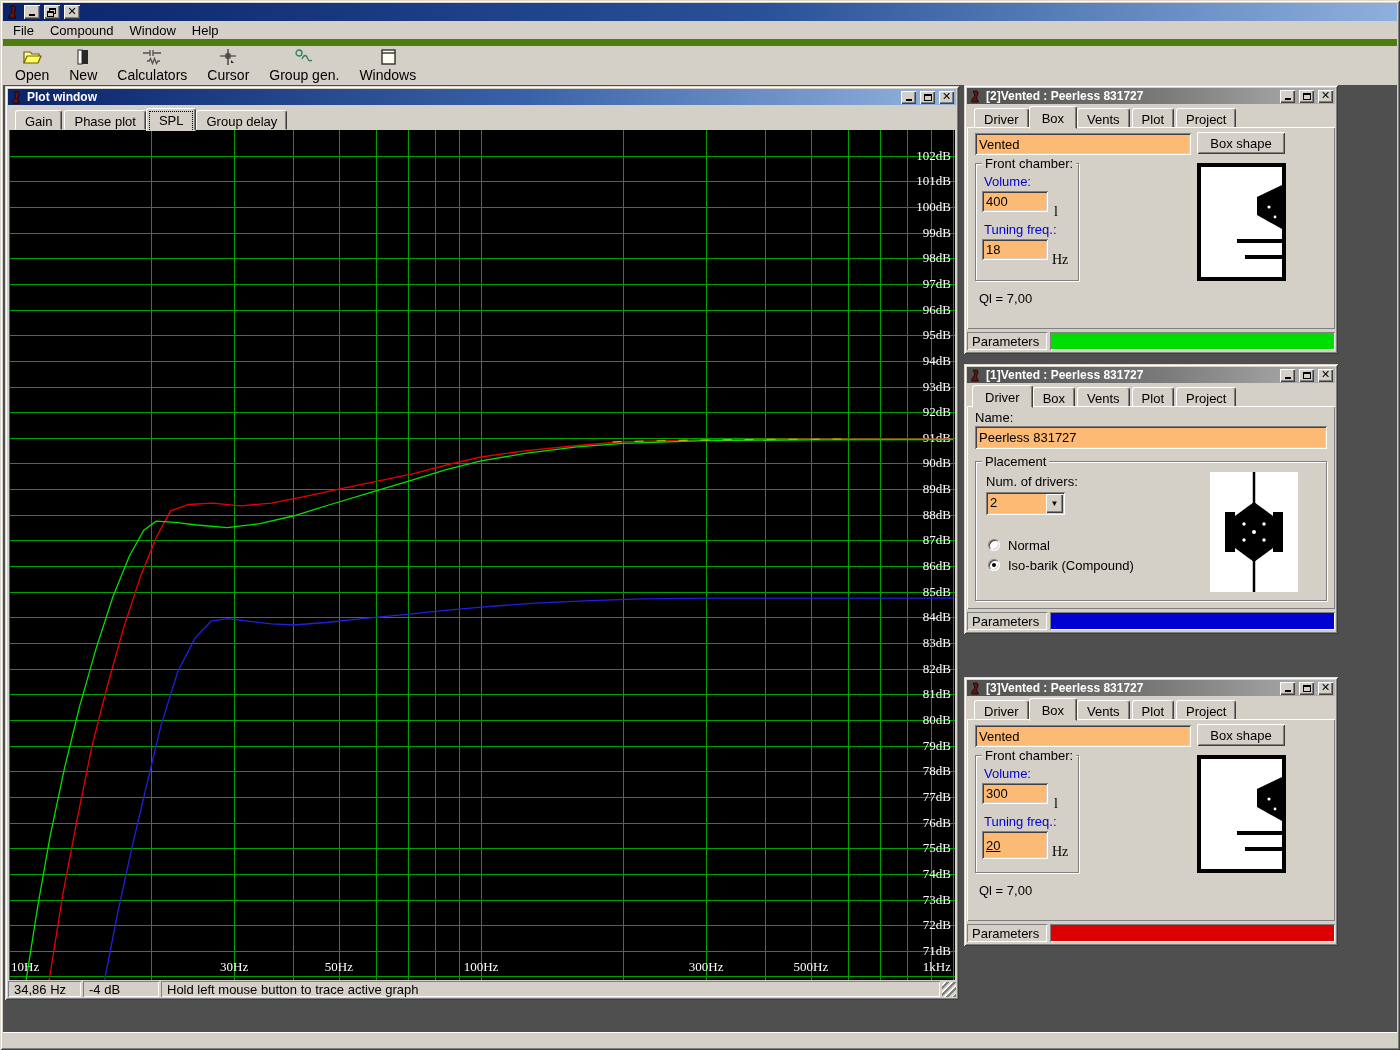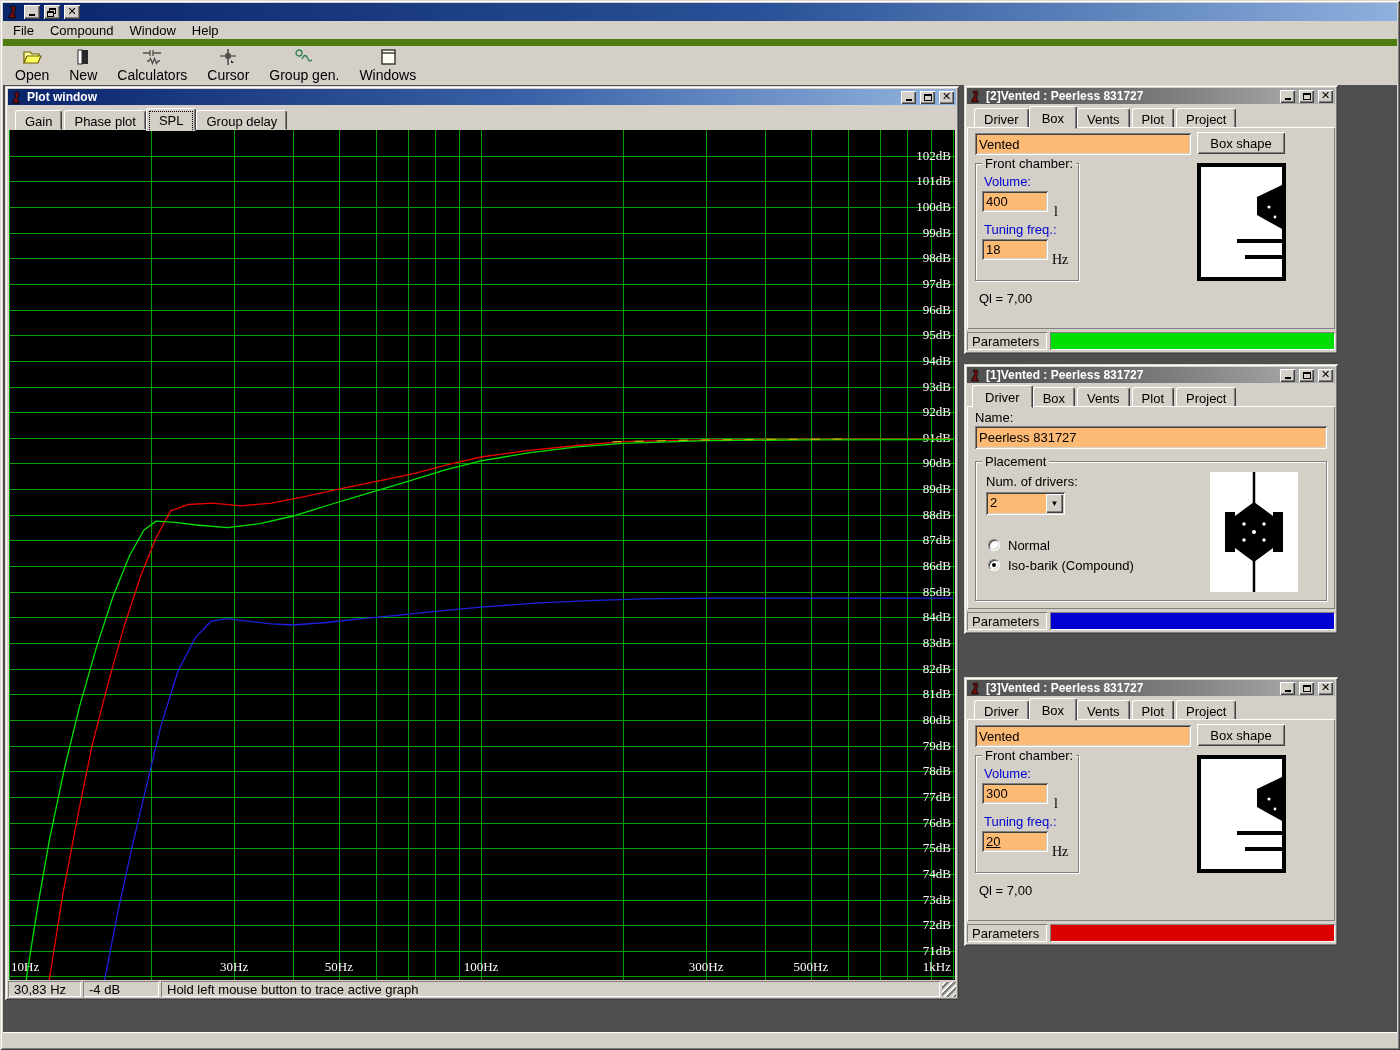--- a/index.html
+++ b/index.html
@@ -273,21 +273,21 @@
             <text x="697.2012322276806" y="841" fill="#fff" text-anchor="middle" font-family="Liberation Serif, DejaVu Serif, serif" font-size="13">300Hz</text>
             <text x="801.9138420466008" y="841" fill="#fff" text-anchor="middle" font-family="Liberation Serif, DejaVu Serif, serif" font-size="13">500Hz</text>
             <text x="942" y="841" fill="#fff" text-anchor="end" font-family="Liberation Serif, DejaVu Serif, serif" font-size="13">1kHz</text>
             <polyline points="33.9,884.9 40.8,846.4 53.8,764.4 69.0,684.9 83.1,615.6 98.9,554.0 114.7,497.6 131.6,446.3 147.1,407.8 161.6,380.9 179.5,374.5 203.6,373.2 231.9,375.8 262.6,373.2 294.2,366.8 329.9,359.1 367.3,351.4 404.7,343.7 438.7,334.7 472.0,327.0 517.7,320.6 568.3,315.5 614.1,311.6 697.2,309.9 801.9,309.1 944.0,309.1" fill="none" stroke="#e80000" stroke-width="1.3"></polyline>
             <polyline points="10.0,910.6 17.7,846.4 28.6,777.2 40.8,707.9 55.4,638.7 70.4,577.1 87.2,518.1 103.9,466.8 120.5,425.8 134.8,400.1 147.1,391.2 166.2,392.4 187.8,395.0 218.3,397.6 250.9,393.7 284.2,386.0 321.5,374.5 360.3,362.9 398.9,351.4 436.3,339.9 472.0,330.9 517.7,323.2 568.3,316.8 614.1,313.4 697.2,310.6 801.9,309.9 944.0,309.6" fill="none" stroke="#00e000" stroke-width="1.3"></polyline>
             <polyline points="87.2,897.8 96.3,846.4 108.8,782.3 122.8,718.2 137.9,654.1 152.1,595.1 168.9,541.2 186.2,507.9 202.1,491.2 218.3,488.6 238.4,491.2 262.6,493.8 284.2,495.0 317.2,492.5 353.1,488.6 392.9,484.8 431.3,480.9 472.0,477.1 525.8,473.2 580.8,470.7 633.6,468.9 697.2,468.1 801.9,468.1 944.0,468.1" fill="none" stroke="#2020dd" stroke-width="1.3"></polyline>
             <polyline points="603.6,311.9 667.9,310.4 734.6,309.6 846.0,309.1" fill="none" stroke="#b4b400" stroke-width="1.3" stroke-dasharray="9 13"></polyline>
           </svg>
       </div>
       <div class="plot-statusbar">
-        <span class="sb-panel sb-freq">30,83 Hz</span>
+        <span class="sb-panel sb-freq">34,86 Hz</span>
         <span class="sb-panel sb-level">-4 dB</span>
         <span class="sb-panel sb-hint">Hold left mouse button to trace active graph</span>
         <span class="grip"></span>
       </div>
     </div>
 
     <div class="child" style="left:961px; top:0; width:374px; height:269px;">
       <div class="child-titlebar inactive">
         <svg width="13" height="13" viewBox="0 0 14 14">
             <path d="M3 13 C3 8 6 9 6 5 C6 3 4 3 4.5 1.5 L8 1 C10.5 1.5 9.5 5 8.5 7 C7.5 9 9 9.5 10 13 Z" fill="#6b0f0f" stroke="#000" stroke-width="0.8"></path>
@@ -421,21 +421,21 @@
       </div>
       <div class="tabpage">
         <input class="field" style="left: 8px; top: 6px; width: 216px; height: 22px;" value="Vented">
         <div class="btn" style="left:230px; top:5px; width:88px; height:22px;">Box shape</div>
         <div class="groupbox" style="left:8px; top:36px; width:104px; height:118px;">
           <span class="group-label">Front chamber:</span>
           <span class="lbl blue-label" style="left:8px; top:10px;">Volume:</span>
           <input class="field" style="left: 6px; top: 27px; width: 66px; height: 21px;" value="300">
           <span class="unit" style="left:78px; top:40px;">l</span>
           <span class="lbl blue-label" style="left:8px; top:58px;">Tuning freq.:</span>
-          <input class="field" style="left: 6px; top: 75px; width: 66px; height: 21px; text-decoration: underline;" value="20">
+          <input class="field" style="left: 6px; top: 75px; width: 66px; height: 28px; text-decoration: underline;" value="20">
           <span class="unit" style="left:76px; top:88px;">Hz</span>
         </div>
         <svg class="diagram" style="left:230px; top:36px;" width="89" height="118" viewBox="0 0 89 118">
           <rect x="2" y="2" width="85" height="114" fill="#fff" stroke="#000" stroke-width="4"></rect>
           <polygon points="85,22 60,34 60,52 85,66" fill="#000"></polygon>
           <circle cx="72" cy="44" r="1.6" fill="#fff"></circle>
             <circle cx="78" cy="54" r="1.4" fill="#fff"></circle>
           <rect x="40" y="76" width="47" height="4" fill="#000"></rect>
           <rect x="48" y="92" width="39" height="4" fill="#000"></rect>
         </svg>

